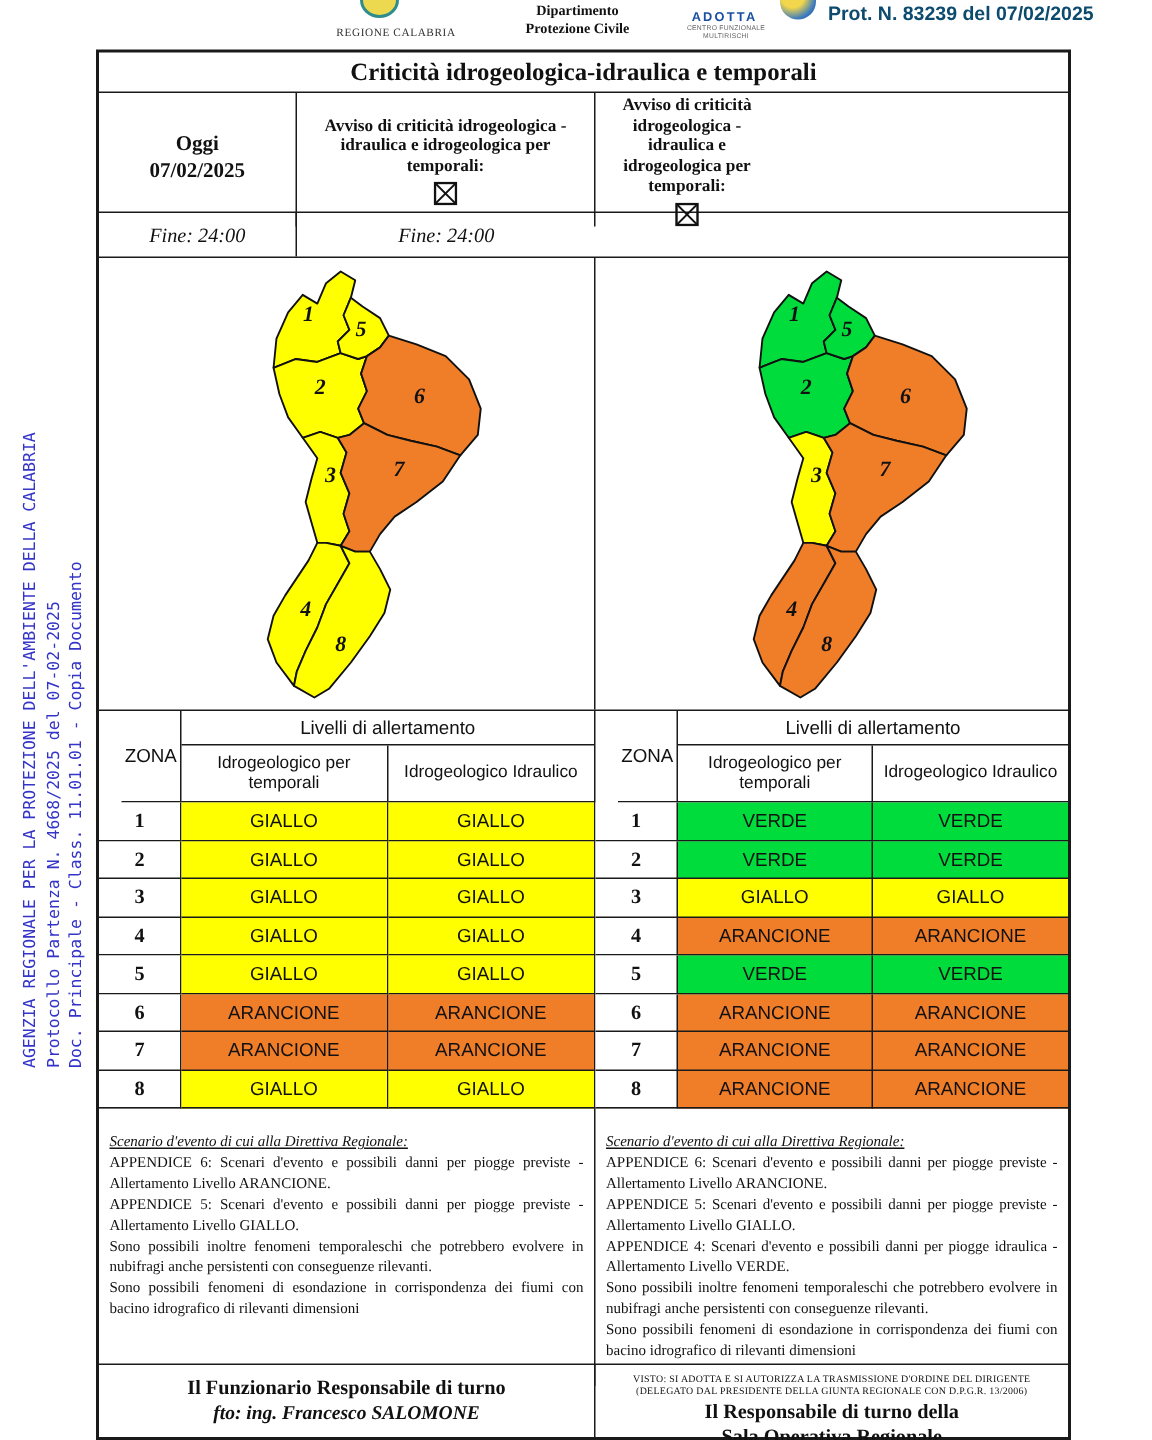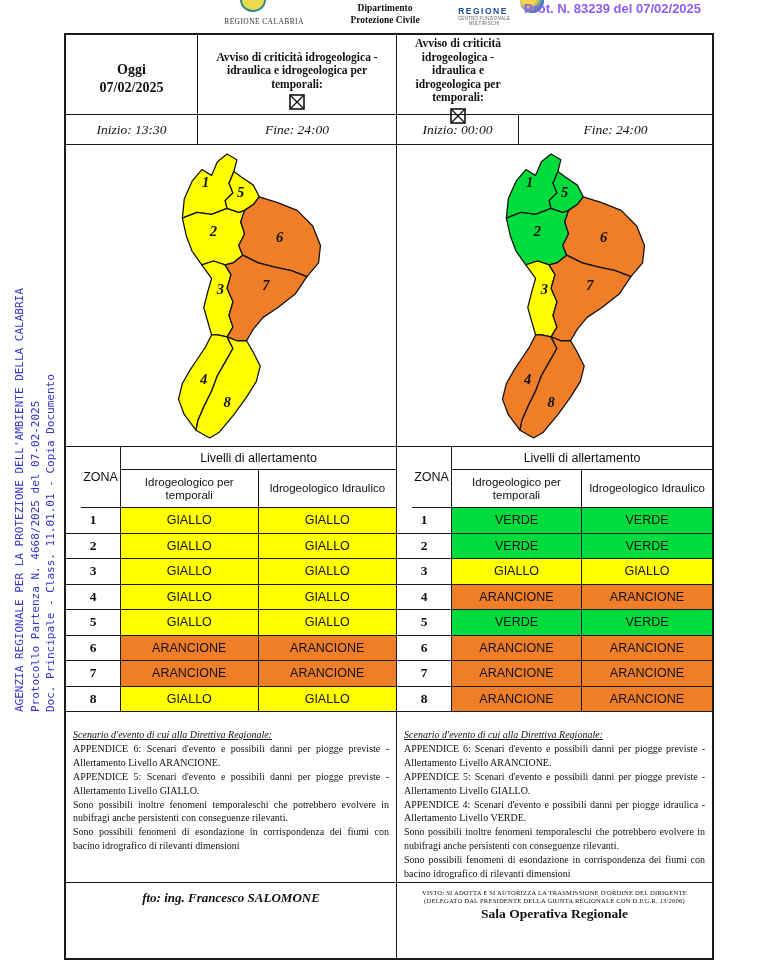--- a/index.html
+++ b/index.html
@@ -24,22 +24,22 @@
     font-weight:bold; font-size:9.5px; line-height:12px; }
   .arpa-swoosh { position:absolute; left:455px; top:-8px; width:52px; height:14px;
     border:2px solid #4BA84B; border-radius:50%; border-color:#4BA84B transparent transparent transparent; }
   .arpa-txt { position:absolute; left:448px; top:6px; width:70px; text-align:center;
     font-family:"Liberation Sans",sans-serif; font-weight:bold; font-size:8.5px;
     letter-spacing:1.5px; color:#1B4FA0; }
   .arpa-sub { position:absolute; left:442px; top:16px; width:84px; text-align:center;
     font-family:"Liberation Sans",sans-serif; font-size:4.5px; color:#666; letter-spacing:.2px; }
   .globe { position:absolute; left:520px; top:-11px; width:24px; height:24px; border-radius:50%;
     background:radial-gradient(circle at 35% 35%, #F2D64B 0 35%, #3A7ABF 70%, #1D4E8F 100%); }
-  .prot { position:absolute; left:524px; top:1px; width:212px;
-    font-family:"Liberation Sans",sans-serif; font-weight:bold; font-size:13px; color:#8b5cf6; }
+  .prot { position:absolute; left:552px; top:1px; width:212px;
+    font-family:"Liberation Sans",sans-serif; font-weight:bold; font-size:13px; color:#0c4a6e; }
 
   
   #doc { position:absolute; left:64px; top:33px; width:650px; height:927px;
          border:2px solid #1a1a1a; background:#fff; }
   .hline { border-bottom:1.5px solid #1a1a1a; }
   .vline { border-right:1.5px solid #1a1a1a; }
 
   #title-row { height:27px; display:flex; align-items:center; justify-content:center;
     font-weight:bold; font-size:16.5px; }
 
@@ -94,28 +94,29 @@
 <div id="sidebar">AGENZIA REGIONALE PER LA PROTEZIONE DELL'AMBIENTE DELLA CALABRIA
 Protocollo Partenza N. 4668/2025 del 07-02-2025
 Doc. Principale - Class. 11.01.01 - Copia Documento</div>
 
 <div id="topbar">
   <div class="regione-blob"></div>
   <div class="regione-txt">REGIONE CALABRIA</div>
   <div class="dip-txt">Dipartimento
 Protezione Civile</div>
   <div class="arpa-swoosh"></div>
-  <div class="arpa-txt">REGIONE</div>
+  <div class="arpa-txt">ADOTTA</div>
   <div class="arpa-sub">CENTRO FUNZIONALE MULTIRISCHI</div>
   <div class="globe"></div>
   <div class="prot">Prot. N. 83239 del 07/02/2025</div>
 </div>
 
 <div id="doc">
 
+  <div id="title-row" class="hline">Criticità idrogeologica-idraulica e temporali</div>
 
   <div id="day-row" class="hline">
     <div class="cell vline">
       <div class="dayname">Oggi</div>
       <div class="dayname">07/02/2025</div>
     </div>
     <div class="cell vline">
       <div class="avviso">Avviso di criticità idrogeologica - idraulica e idrogeologica per temporali:</div>
       <div class="checkbox">
         <svg width="16" height="16" viewBox="0 0 16 16">
@@ -131,23 +132,21 @@
         <svg width="16" height="16" viewBox="0 0 16 16">
             <rect x="1" y="1" width="14" height="14" fill="none" stroke="#111" stroke-width="1.6"></rect>
             <line x1="1.5" y1="1.5" x2="14.5" y2="14.5" stroke="#111" stroke-width="1.2"></line>
             <line x1="14.5" y1="1.5" x2="1.5" y2="14.5" stroke="#111" stroke-width="1.2"></line>
           </svg>
       </div>
     </div>
   </div>
 
   <div id="inizio-row" class="hline">
-    <div class="cell vline inizio">Inizio: 13:30</div>
     <div class="cell vline inizio">Fine: 24:00</div>
-    <div class="cell vline inizio">Inizio: 00:00</div>
     <div class="cell inizio">Fine: 24:00</div>
   </div>
 
   <div id="map-row" class="hline">
     <div class="map-cell vline">
       <svg id="map-oggi" width="214" height="292" viewBox="0 0 220 300">
           <path d="M60,70 L62,50 L70,32 L80,20 L90,26 L96,12 L106,4 L116,10 L113,22 L108,34 L112,44 L104,52 L106,60 L90,66 L75,64 Z" fill="#FFFF00" stroke="#111" stroke-width="1.3" stroke-linejoin="round"></path>
           <path d="M60,70 L75,64 L90,66 L106,60 L118,64 L124,62 L120,74 L124,86 L118,98 L122,108 L112,116 L104,118 L92,114 L80,118 L70,104 L64,88 Z" fill="#FFFF00" stroke="#111" stroke-width="1.3" stroke-linejoin="round"></path>
           <path d="M80,118 L92,114 L104,118 L110,128 L106,142 L112,156 L108,170 L112,182 L106,192 L96,190 L90,190 L86,176 L82,162 L86,146 L90,132 Z" fill="#FFFF00" stroke="#111" stroke-width="1.3" stroke-linejoin="round"></path>
           <path d="M90,190 L96,190 L106,192 L112,204 L104,218 L96,232 L90,248 L82,264 L76,278 L74,288 L62,272 L56,256 L60,240 L68,226 L76,214 L84,202 Z" fill="#FFFF00" stroke="#111" stroke-width="1.3" stroke-linejoin="round"></path>
@@ -315,22 +314,24 @@
           <p>APPENDICE 5: Scenari d'evento e possibili danni per piogge previste - Allertamento Livello GIALLO.</p>
           <p>APPENDICE 4: Scenari d'evento e possibili danni per piogge idraulica - Allertamento Livello VERDE.</p>
           <p>Sono possibili inoltre  fenomeni temporaleschi che potrebbero evolvere in nubifragi anche persistenti con conseguenze rilevanti.</p>
           <p>Sono possibili fenomeni di esondazione in corrispondenza dei fiumi con bacino idrografico di rilevanti dimensioni</p>
         </div>
     </div>
   </div>
 
   <div id="footer-row">
     <div class="foot vline">
+      <div class="f-b">Il Funzionario Responsabile di turno</div>
       <div class="f-i">fto: ing. Francesco SALOMONE</div>
     </div>
     <div class="foot">
       <div class="f-small">VISTO: SI ADOTTA E SI AUTORIZZA LA TRASMISSIONE D'ORDINE DEL DIRIGENTE</div>
       <div class="f-small">(DELEGATO DAL PRESIDENTE DELLA GIUNTA REGIONALE CON D.P.G.R. 13/2006)</div>
+      <div class="f-b">Il Responsabile di turno della</div>
       <div class="f-b">Sala Operativa Regionale</div>
     </div>
   </div>
 
 </div>
 
 </body></html>

